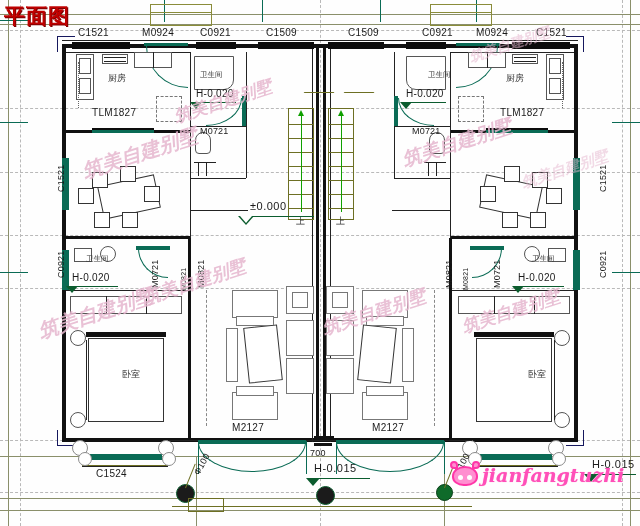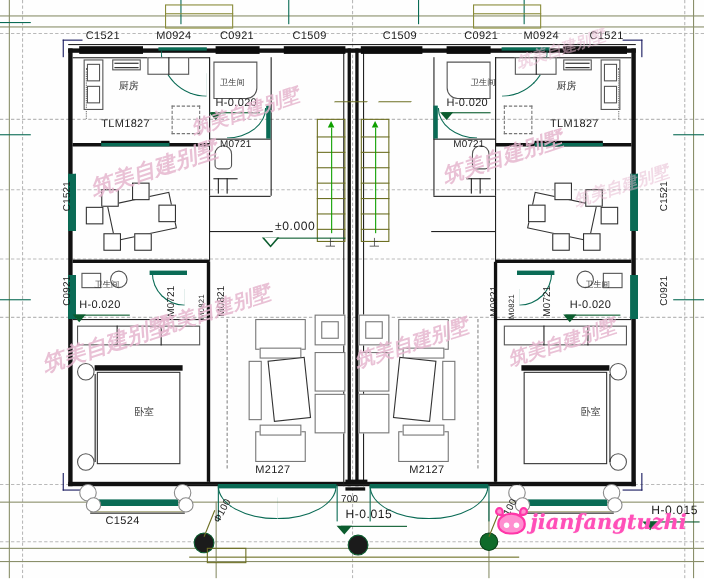--- a/index.html
+++ b/index.html
@@ -445,14 +445,15 @@
   <div class="wm" style="left:320px;top:300px;font-size:18px;transform:rotate(-18deg);">筑美自建别墅</div>
   <div class="wm" style="left:460px;top:300px;font-size:17px;transform:rotate(-18deg);">筑美自建别墅</div>
   <div class="wm" style="left:468px;top:36px;font-size:14px;transform:rotate(-18deg);opacity:.55;">筑美自建别墅</div>
   <div class="wm" style="left:520px;top:160px;font-size:15px;transform:rotate(-18deg);opacity:.5;">筑美自建别墅</div>
 
   <div class="pig" style="left:452px;top:466px;"></div>
   <div class="pig-earL" style="left:450px;top:461px;"></div>
   <div class="pig-earR" style="left:472px;top:461px;"></div>
   <div class="wm-main" style="left:482px;top:464px;">jianfangtuzhi</div>
 
+  <div class="title-cn" style="left:4px;top:2px;">平面图</div>
 
 </div>
 
 </body></html>

